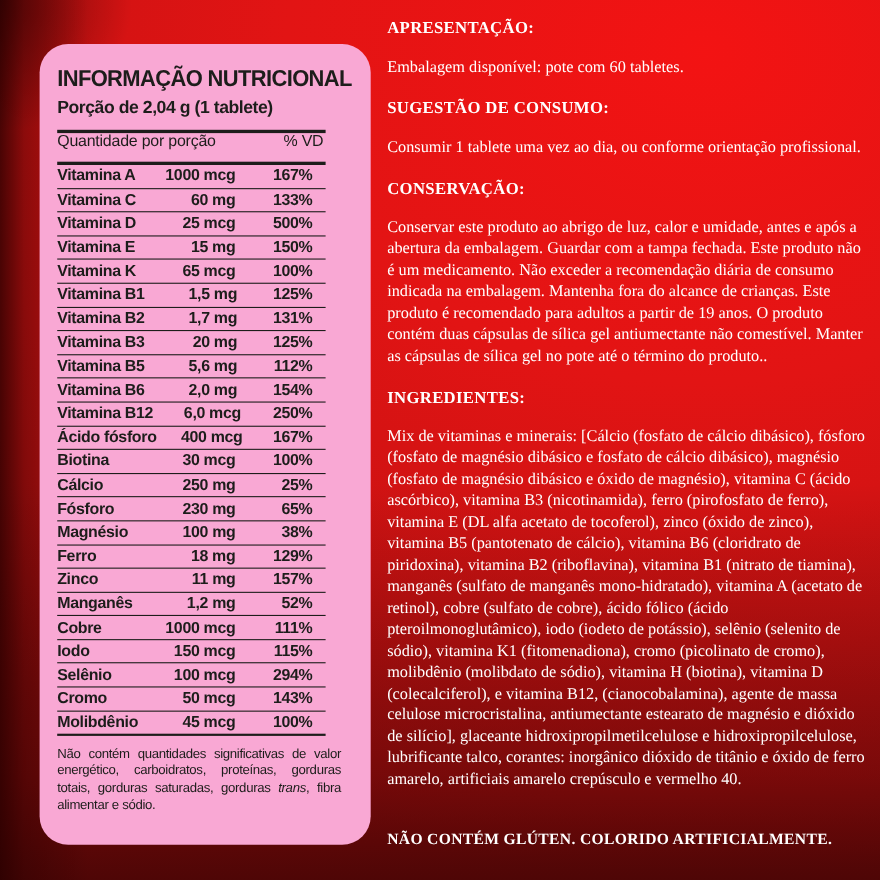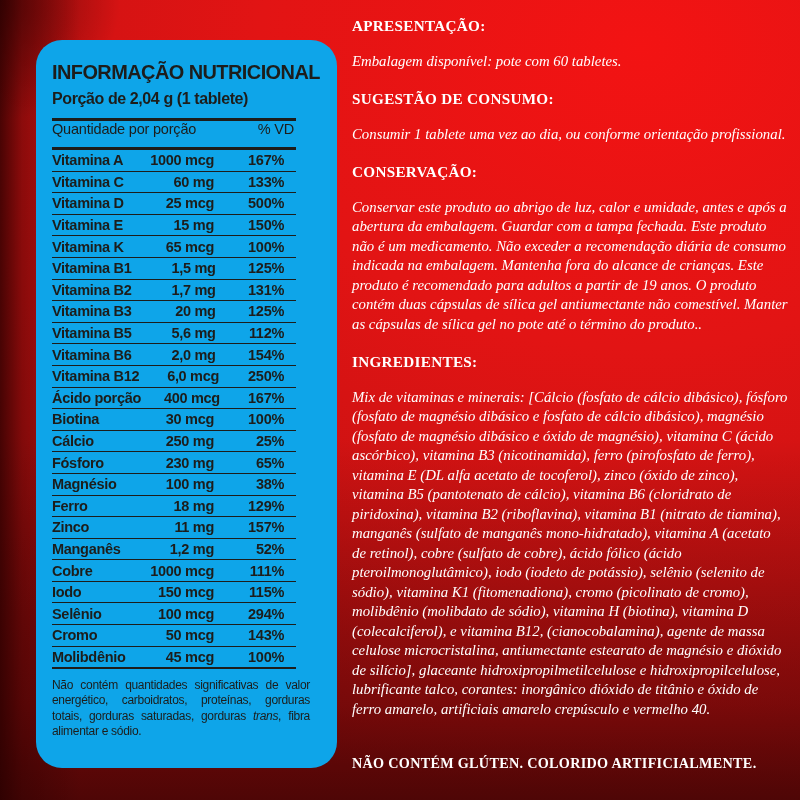--- a/index.html
+++ b/index.html
@@ -13,21 +13,21 @@
     background-color:#d81414;
     background-image:
       radial-gradient(circle 160px at 0% 0%, rgba(30,0,0,.55), rgba(30,0,0,0) 75%),
       linear-gradient(to right, rgba(40,0,0,.80) 0px, rgba(40,0,0,.40) 22px, rgba(40,0,0,0) 80px),
       linear-gradient(to bottom, rgba(0,0,0,0) 55%, rgba(50,2,2,.45) 88%, rgba(40,2,2,.70) 100%),
       radial-gradient(ellipse 950px 750px at 80% 6%, #f31313 0%, #e21414 40%, #c91212 72%, #a80f0f 100%);
   }
   
   .panel{
     position:absolute;left:36px;top:40px;width:301px;height:728px;
-    background:#0ea5e9;border-radius:26px;
+    background:#f9a8d4;border-radius:26px;
     color:#1d1d1b;
     padding:20px 6px 12px 16px;box-sizing:border-box;
     letter-spacing:-0.2px;
   }
   .panel-title{
     font-size:21px;font-weight:bold;letter-spacing:-0.6px;
     transform:scaleX(0.95);transform-origin:left center;white-space:nowrap;
   }
   .panel-subtitle{
     font-size:16px;font-weight:bold;letter-spacing:-0.4px;margin-top:6px;
@@ -56,21 +56,21 @@
   
   .right{
     position:absolute;left:352px;top:16px;width:436px;
     color:#ffffff;font-family:"Liberation Serif",serif;
     font-size:14.8px;line-height:19.5px;
   }
   .section{margin-bottom:18px;}
   .sec-heading{
     font-weight:bold;font-size:15.2px;letter-spacing:.3px;margin-bottom:2px;
   }
-  .sec-text{margin:16px 0 3px 0;font-style:italic;}
+  .sec-text{margin:16px 0 3px 0;}
   .footer-line{
     position:absolute;left:352px;bottom:28px;width:440px;
     color:#ffffff;font-family:"Liberation Serif",serif;
     font-weight:bold;font-size:14.2px;letter-spacing:.3px;
   }
 </style>
 </head>
 <body>
 
 <div class="bg"></div>
@@ -134,21 +134,21 @@
           <span class="c-name">Vitamina B6</span>
           <span class="c-amount">2,0 mg</span>
           <span class="c-dv">154%</span>
         </div>
         <div class="t-row">
           <span class="c-name">Vitamina B12</span>
           <span class="c-amount">6,0 mcg</span>
           <span class="c-dv">250%</span>
         </div>
         <div class="t-row">
-          <span class="c-name">Ácido porção</span>
+          <span class="c-name">Ácido fósforo</span>
           <span class="c-amount">400 mcg</span>
           <span class="c-dv">167%</span>
         </div>
         <div class="t-row">
           <span class="c-name">Biotina</span>
           <span class="c-amount">30 mcg</span>
           <span class="c-dv">100%</span>
         </div>
         <div class="t-row">
           <span class="c-name">Cálcio</span>

